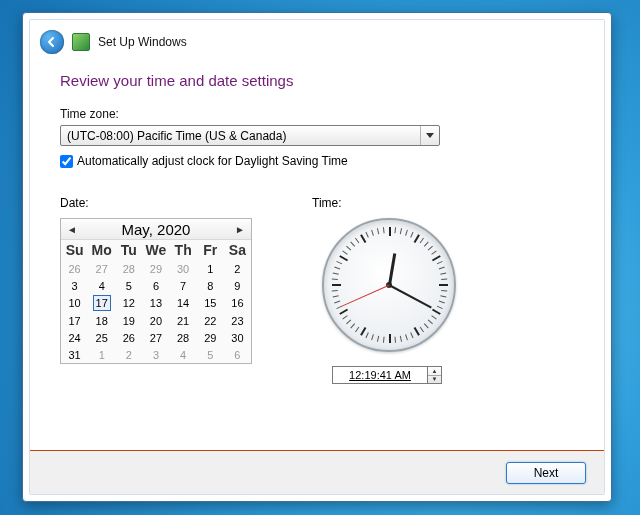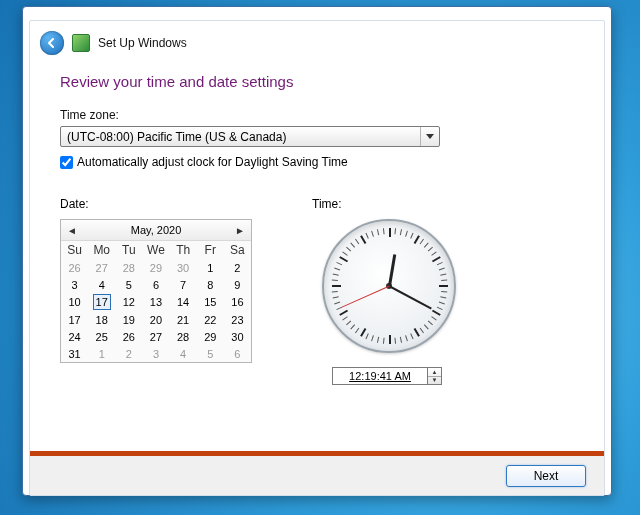--- a/index.html
+++ b/index.html
@@ -13,29 +13,29 @@
   }
   .desktop {
     width: 640px;
     height: 515px;
     background: radial-gradient(circle at 70% 60%, #5fc4ef 0%, #2f9edb 40%, #1772b3 100%);
     position: relative;
   }
   .window {
     position: absolute;
     left: 22px;
-    top: 6px;
+    top: 12px;
     width: 590px;
     height: 490px;
     background: #fff;
     border: 1px solid #3a6ea5;
     box-shadow: 0 4px 14px rgba(0,0,0,.35);
     border-radius: 4px;
     box-sizing: border-box;
-    padding-top: 13px;
+    padding-top: 6px;
   }
   .inner {
     margin: 0 6px 6px 6px;
     background: #fff;
     border: 1px solid #d5dfea;
     border-radius: 2px;
     height: 476px;
     box-sizing: border-box;
     position: relative;
   }
@@ -133,32 +133,32 @@
   .cal-head .nav {
     position: absolute;
     top: 0; height: 20px; width: 18px;
     display:flex; align-items:center; justify-content:center;
     font-size: 10px;
     color: #333;
     cursor: pointer;
   }
   .cal-head .prev { left: 2px; }
   .cal-head .next { right: 2px; }
-  .cal-head .month { font-size: 11px; }
+  .cal-head .month { font-size: 15px; }
   table.cal {
     width: 100%;
     border-collapse: collapse;
     table-layout: fixed;
   }
   table.cal th {
-    font-weight: normal;
+    font-weight: bold;
     color: #333;
     padding: 2px 0;
     text-align: center;
-    font-size: 12px;
+    font-size: 14px;
   }
   table.cal td {
     text-align: center;
     padding: 1px 0;
     height: 15px;
   }
   .other-month { color: #9a9a9a; }
   .today {
     display:inline-block;
     width: 16px; line-height:14px;
@@ -225,21 +225,21 @@
     flex:1; display:flex; align-items:center; justify-content:center;
     font-size:6px; color:#333; line-height:1;
   }
   .spin div:first-child { border-bottom:1px solid #aaa; }
   
   .footer {
     position: absolute;
     left: 0; right: 0; bottom: 0;
     height: 44px;
     background: #f0f0f0;
-    border-top: 5px solid #c2410c;
+    border-top: 1px solid #c2410c;
     display: flex;
     align-items: center;
     justify-content: flex-end;
     padding-right: 18px;
     box-sizing: border-box;
   }
   .next-btn {
     min-width: 80px;
     height: 22px;
     background: linear-gradient(#fefefe,#e4eefb);

